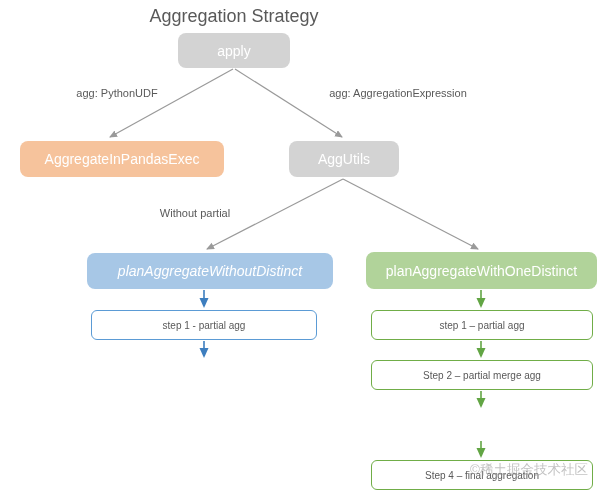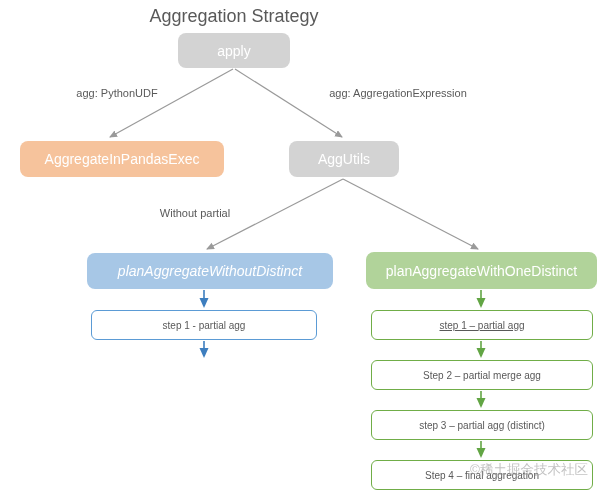--- a/index.html
+++ b/index.html
@@ -68,21 +68,21 @@
     display: flex;
     align-items: center;
     justify-content: center;
     font-size: 10px;
     color: var(--text-gray, #595959);
     white-space: nowrap;
   }
   .step-blue  { left: 91px;  width: 224px; border: 1.6px solid var(--blue-border, #5b9bd5); }
   .step-green { left: 371px; width: 220px; border: 1.6px solid var(--green-border, #70ad47); }
   .b1 { top: 310px; } .b2 { top: 360px; }
-  .g1 { top: 310px; text-decoration: underline; } .g2 { top: 360px; } .g3 { top: 410px; } .g4 { top: 460px; }
+  .g1 { top: 310px; } .g2 { top: 360px; } .g3 { top: 410px; } .g4 { top: 460px; }
   svg.arrows {
     position: absolute;
     inset: 0;
     width: 604px;
     height: 495px;
     pointer-events: none;
   }
   .l-gray  { stroke: var(--arrow-gray, #9a9a9a);  stroke-width: 1.2; }
   .l-blue  { stroke: var(--arrow-blue, #3d7ebf);  stroke-width: 1.6; }
   .l-green { stroke: var(--arrow-green, #62a544); stroke-width: 1.6; }
@@ -143,18 +143,17 @@
 
   <div class="edge-label label-withoutdist">Without partial</div>
 
   <div class="node node-without">planAggregateWithoutDistinct</div>
   <div class="node node-withone">planAggregateWithOneDistinct</div>
 
   <div class="step step-blue b1">step 1 - partial agg</div>
 
   <div class="step step-green g1">step 1 – partial agg</div>
   <div class="step step-green g2">Step 2 – partial merge agg</div>
-  <div class="step step-green g3">step 3 – partial agg (distinct)</div>
   <div class="step step-green g4">Step 4 – final aggregation</div>
 
   <div class="watermark">©稀土掘金技术社区</div>
 
 </div>
 
 </body></html>

